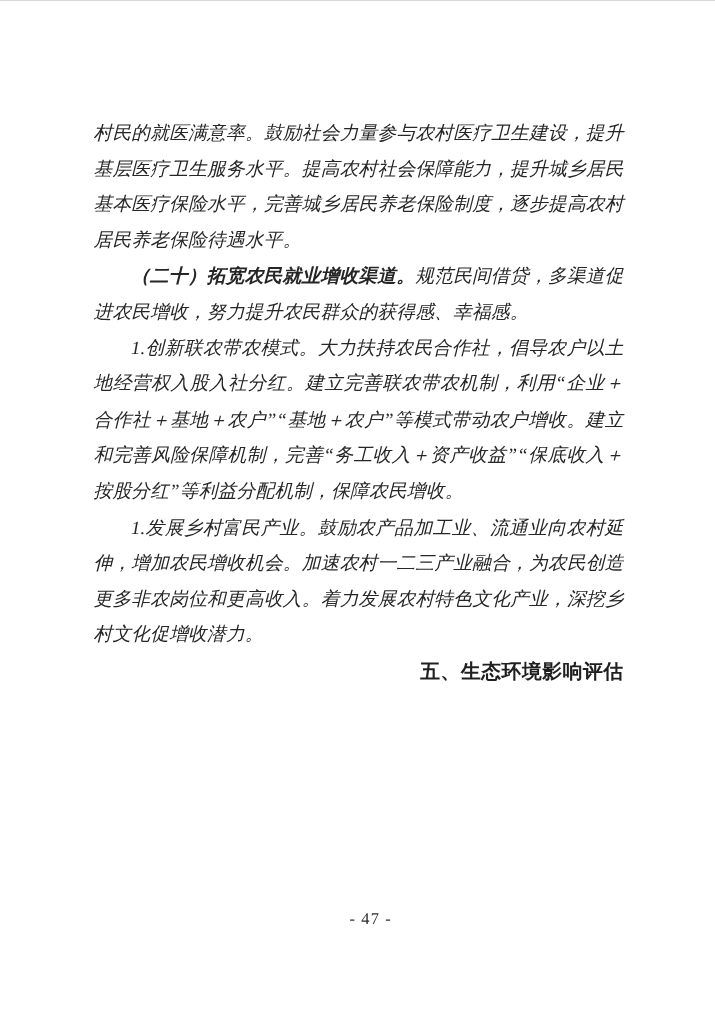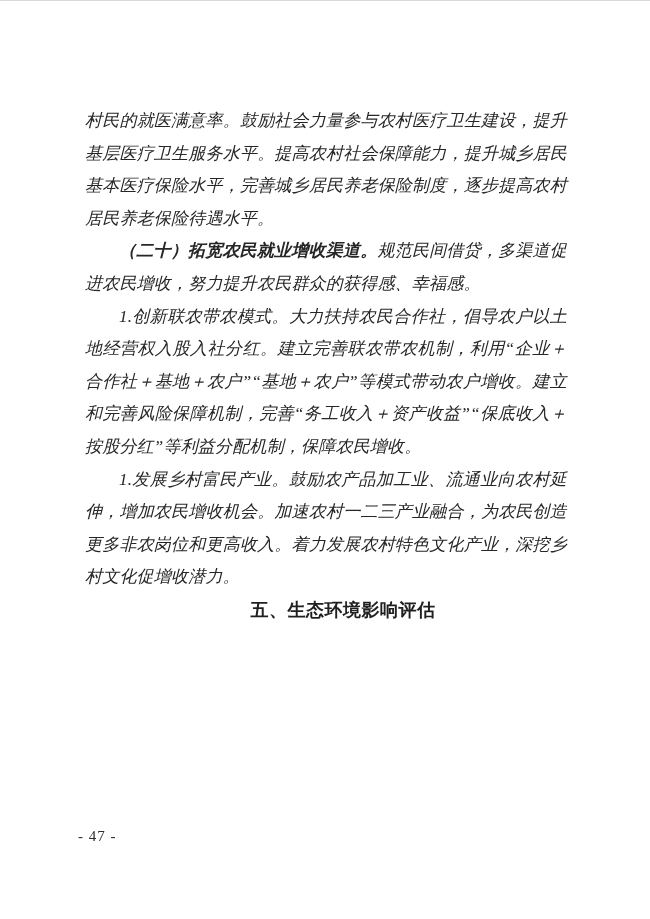--- a/index.html
+++ b/index.html
@@ -50,29 +50,29 @@
   }
   .section-heading {
     margin: 0;
     padding: 0;
     text-indent: 34px;
     font-family: "Liberation Sans", sans-serif;
     font-weight: 700;
     font-size: 18px;
     line-height: 32.6px;
     color: #1f1f1f;
-    text-align: center;
+    text-align: right;
     letter-spacing: 0.5px;
   }
   .page-number {
     position: absolute;
     top: 828px;
-    left: 78px;
+    left: 96px;
     width: 482px;
-    text-align: left;
+    text-align: center;
     font-family: "Liberation Serif", serif;
     font-size: 15px;
     letter-spacing: 1px;
     color: #2b2b2b;
   }
 </style>
 </head>
 <body>
 
 <div class="sheet">

